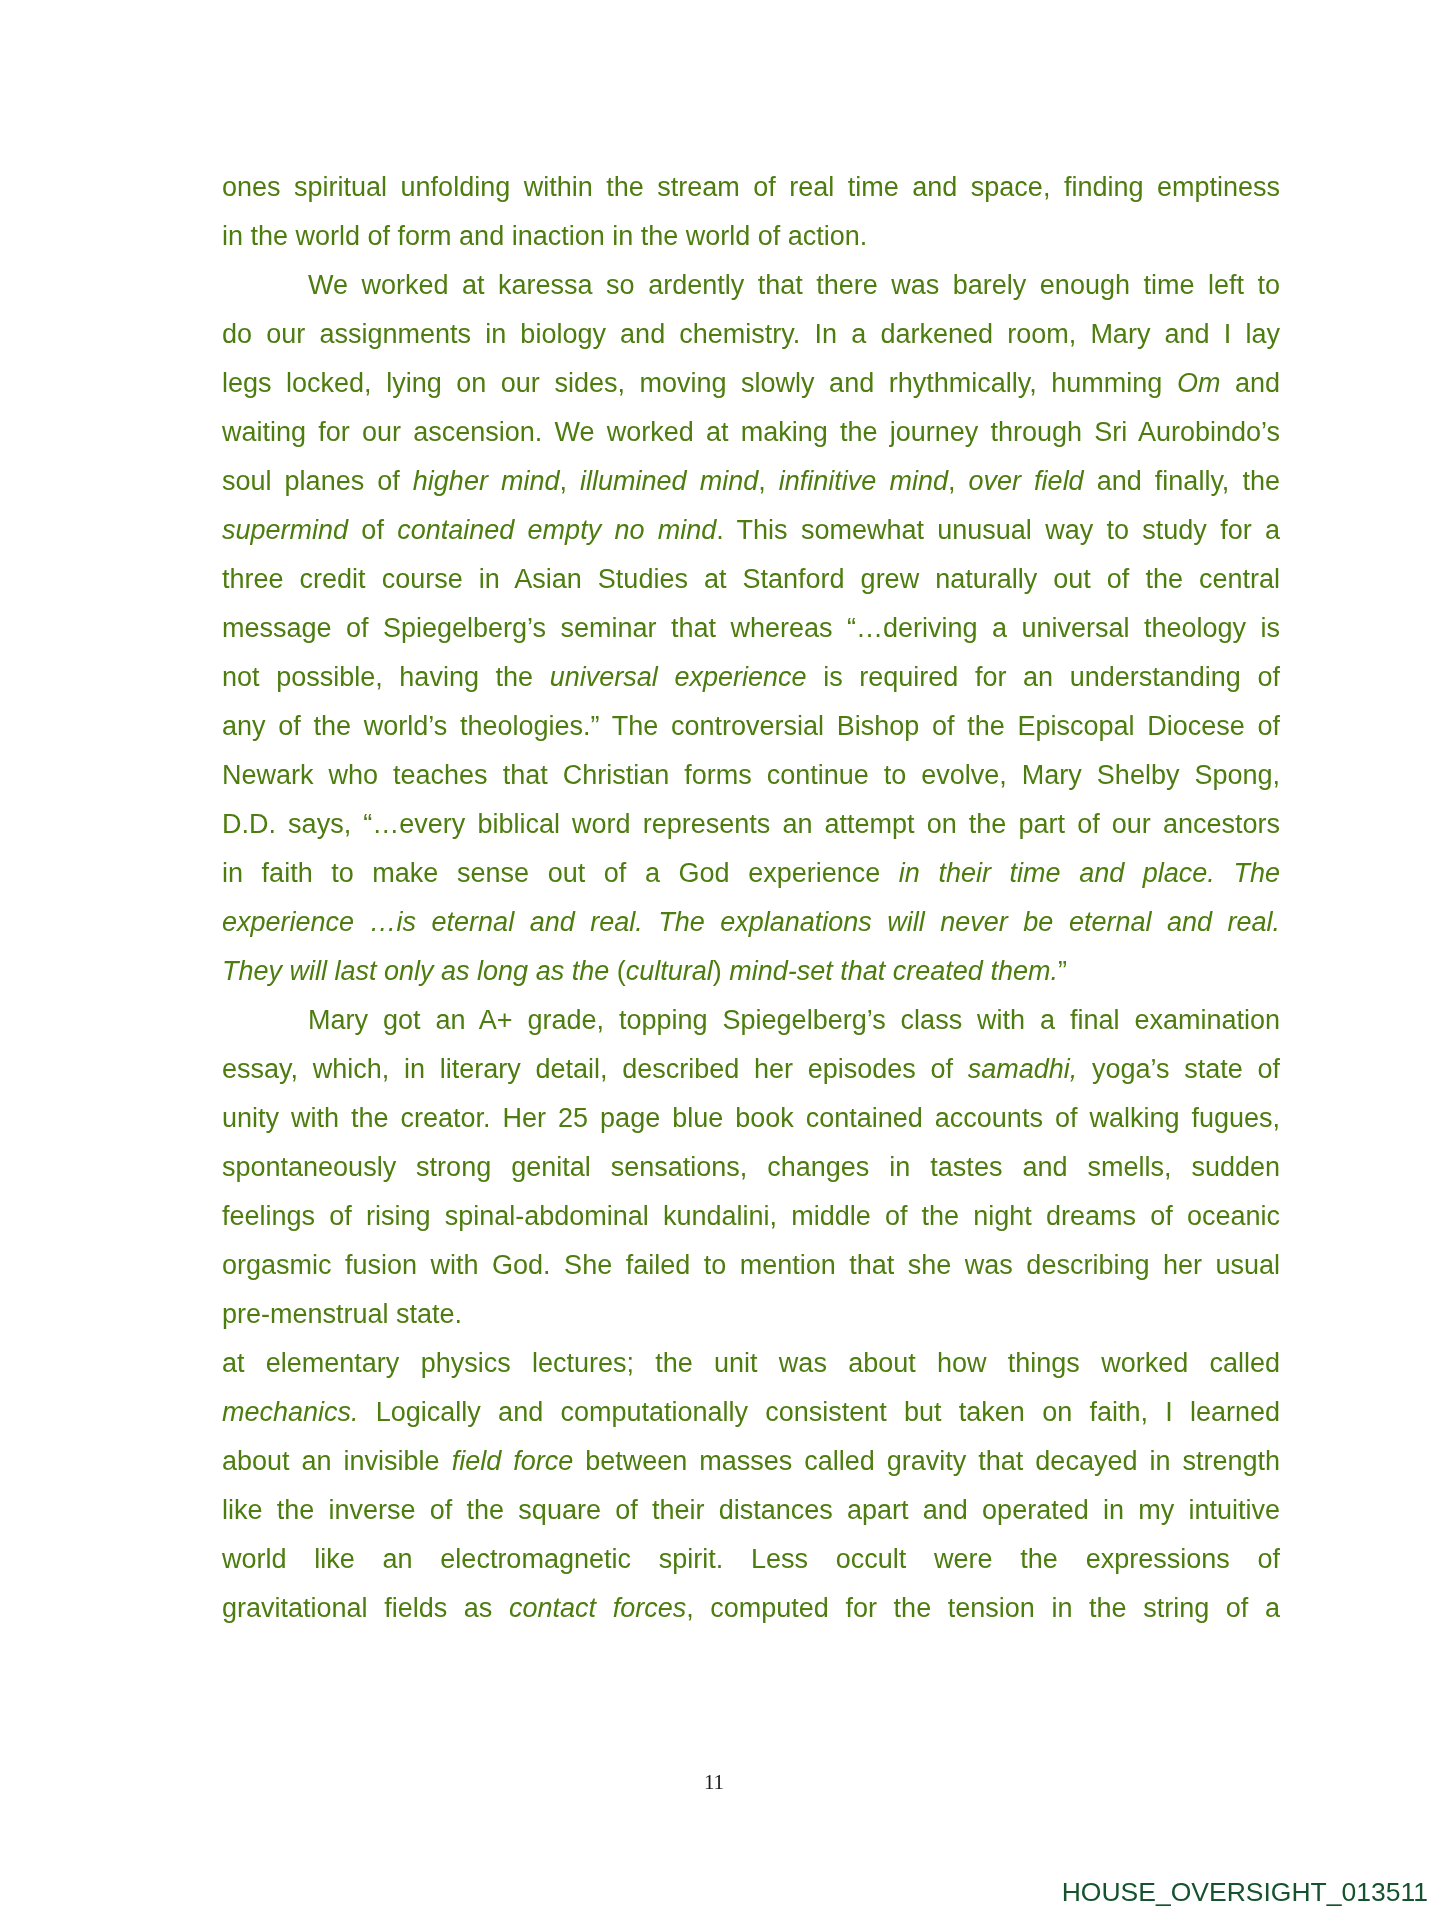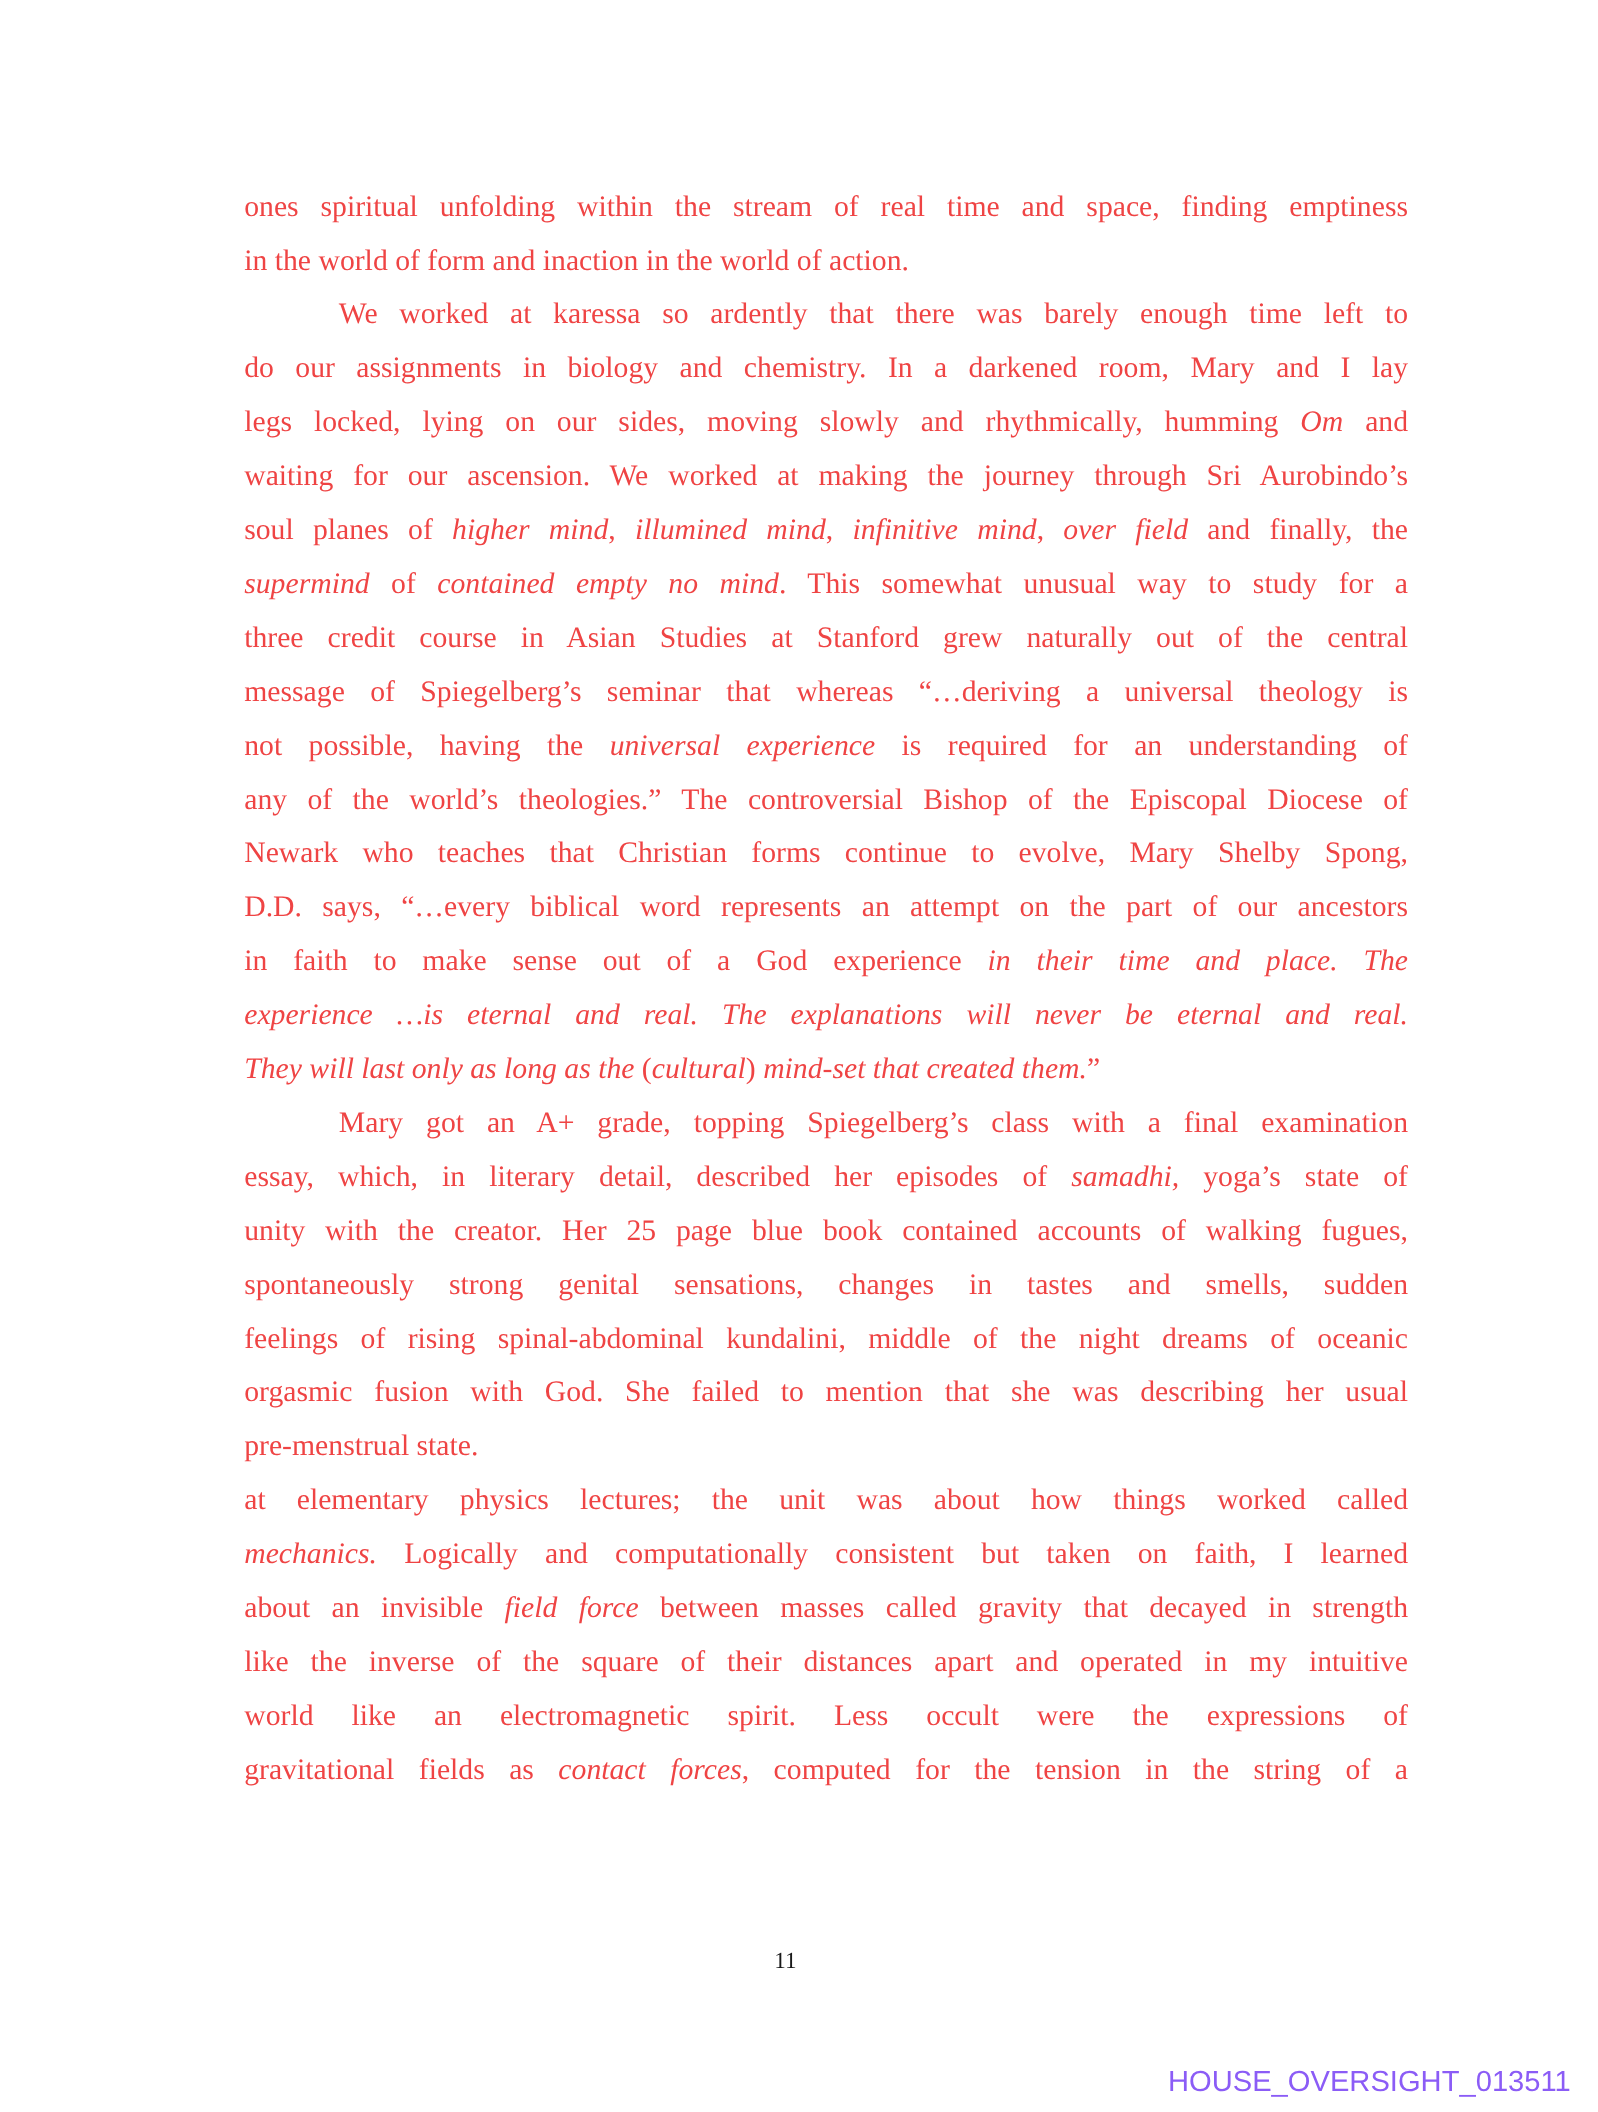--- a/index.html
+++ b/index.html
@@ -19,24 +19,24 @@
     left: 0; top: 0;
     width: 1453px;
     height: 1920px;
     background: #ffffff;
   }
   .body-text {
     position: absolute;
     left: 222px;
     top: 163px;
     width: 1058px;
-    font-family: Liberation Serif, serif;
+    font-family: Liberation Sans, sans-serif;
     font-size: 27px;
     line-height: 49px;
-    color: #ef4444;
+    color: #4d7c0f;
   }
   .line {
     display: block;
     height: 49px;
     white-space: nowrap;
     text-align: justify;
     text-align-last: justify;
   }
   .line.last {
     text-align: left;
@@ -64,21 +64,21 @@
     padding-left: 52px;
     box-sizing: border-box;
   }
   .bates-stamp {
     position: absolute;
     right: 25px;
     top: 1874px;
     font-family: "Liberation Sans", sans-serif;
     font-size: 26.5px;
     line-height: 36px;
-    color: #8b5cf6;
+    color: #14532d;
     letter-spacing: 0px;
   }
 </style>
 </head>
 <body>
 
 <div class="page">
   <div class="body-text" id="body-text">
       <div class="line just"><span class="seg">ones spiritual unfolding within the stream of real time and space, finding emptiness</span></div>
       <div class="line last"><span class="seg">in the world of form and inaction in the world of action.</span></div>

